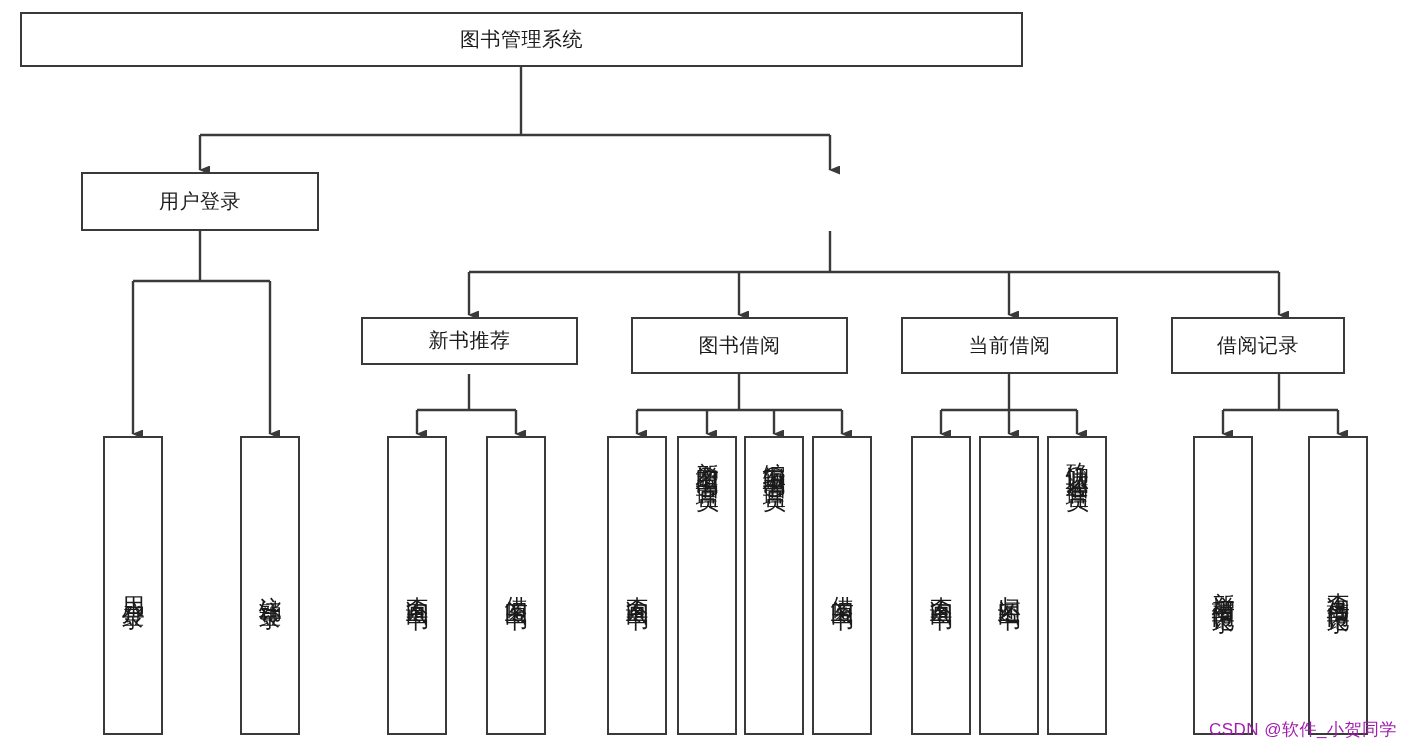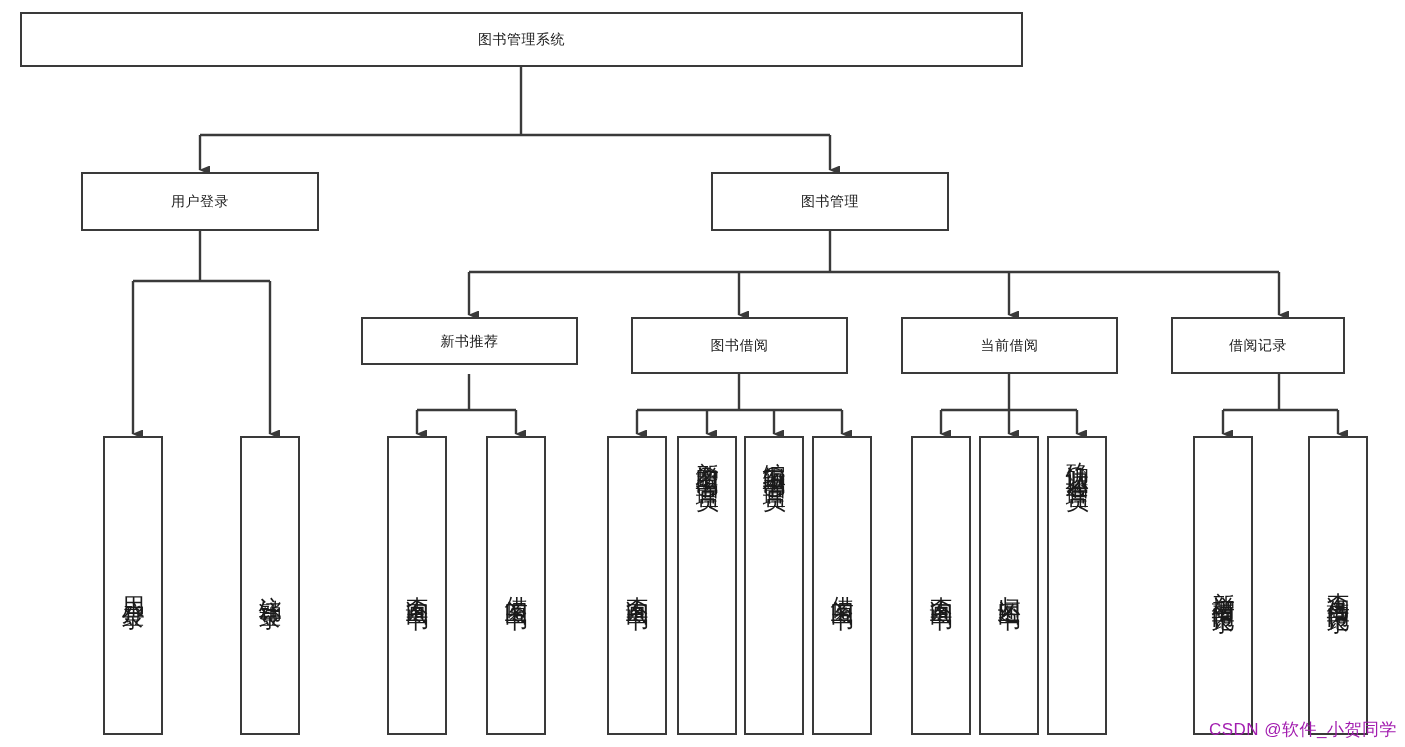--- a/index.html
+++ b/index.html
@@ -35,21 +35,21 @@
     color: #1a1a1a;
   }
   .node-label {
     display: block;
     text-align: center;
     line-height: 1.18;
     letter-spacing: 0.5px;
   }
   .node-box.horizontal .node-label {
     writing-mode: horizontal-tb;
-    font-size: 14px;
+    font-size: 20px;
   }
   .node-box.vertical {
     align-items: flex-start;
     justify-content: center;
     padding-top: 6px;
   }
   .node-box.vertical .node-label {
     writing-mode: vertical-rl;
     text-orientation: upright;
     font-size: 23px;
@@ -127,23 +127,20 @@
     </g>
   </svg>
 
   <div class="node-box horizontal" style="left:20px; top:12px; width:1003px; height:55px;">
     <span class="node-label">图书管理系统</span>
   </div>
 
   <div class="node-box horizontal" style="left:81px; top:172px; width:238px; height:59px;">
     <span class="node-label">用户登录</span>
   </div>
-  <div class="node-box horizontal" style="left:711px; top:172px; width:238px; height:59px;">
-    <span class="node-label">图书管理</span>
-  </div>
 
   <div class="node-box horizontal" style="left:361px; top:317px; width:217px; height:48px;">
     <span class="node-label">新书推荐</span>
   </div>
   <div class="node-box horizontal" style="left:631px; top:317px; width:217px; height:57px;">
     <span class="node-label">图书借阅</span>
   </div>
   <div class="node-box horizontal" style="left:901px; top:317px; width:217px; height:57px;">
     <span class="node-label">当前借阅</span>
   </div>

